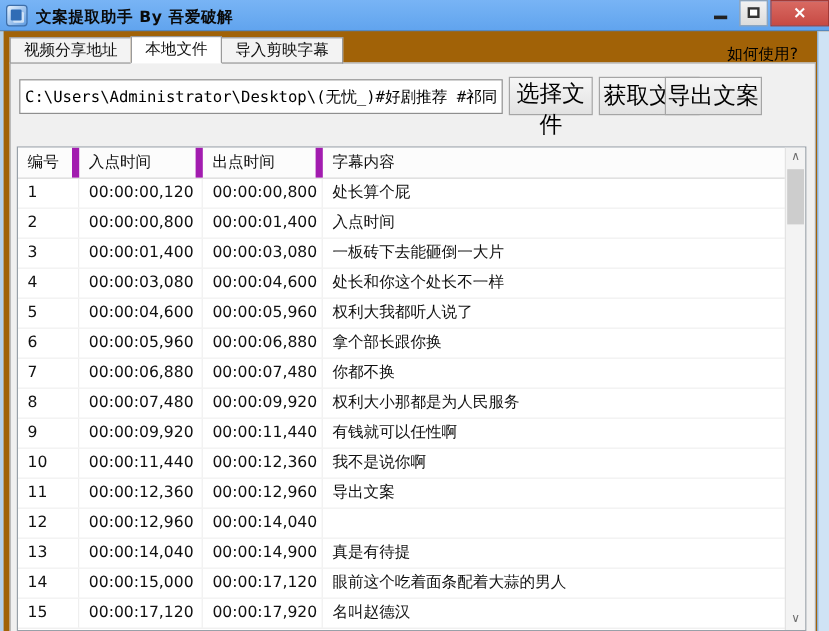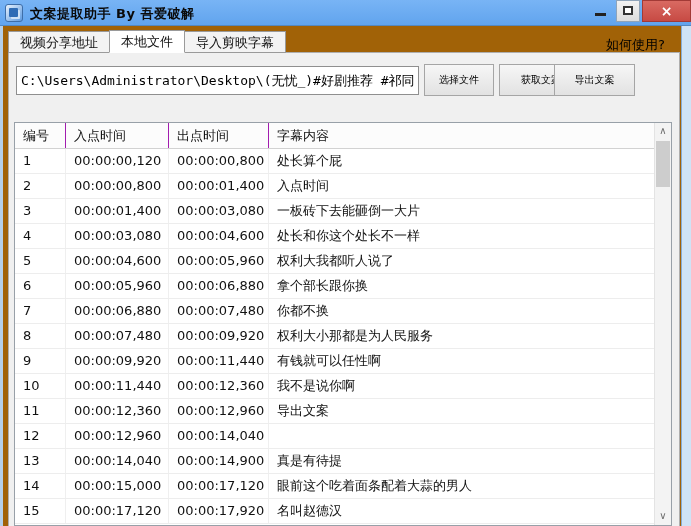--- a/index.html
+++ b/index.html
@@ -68,35 +68,35 @@
   
   .path-input {
     position:absolute; left:16px; top:66px; width:403px; height:29px;
     border:1px solid #8f8f8f; background:#fff; padding:0 4px;
     font-family:"DejaVu Sans Mono","Liberation Mono",monospace; font-size:13px;
     white-space:nowrap; overflow:hidden; color:#000;
   }
   .tool-btn {
     position:absolute; top:64px; height:32px;
     background:linear-gradient(#f6f6f6,#e2e2e2); border:1px solid #a5a5a5;
-    font-size:10px; text-align:center; cursor:default; color:#000;
+    font-size:19px; text-align:center; cursor:default; color:#000;
     font-family:inherit;
   }
   .btn-select { left:424px; width:70px; }
   .btn-get    { left:499px; width:84px; }
   .btn-export { left:554px; width:81px; }
 
   
   .grid {
     position:absolute; left:14px; top:122px; width:658px; height:404px;
     background:#fff; border:1px solid #98a0a8; overflow:hidden;
   }
   .grid-header { display:flex; height:26px; background:#fcfcfc; border-bottom:1px solid #d2d2d2; }
   .hcell {
-    line-height:25px; padding-left:8px; border-right:1px solid #a21caf;
+    line-height:25px; padding-left:8px; border-right:6px solid #a21caf;
     white-space:nowrap; overflow:hidden;
   }
   .grid-row { display:flex; height:25px; border-bottom:1px solid #ededed; background:#fff; }
   .cell {
     line-height:24px; padding-left:8px; border-right:1px solid #efefef;
     white-space:nowrap; overflow:hidden;
   }
   .c0 { width:51px; }
   .c1 { width:103px; }
   .c2 { width:100px; }

